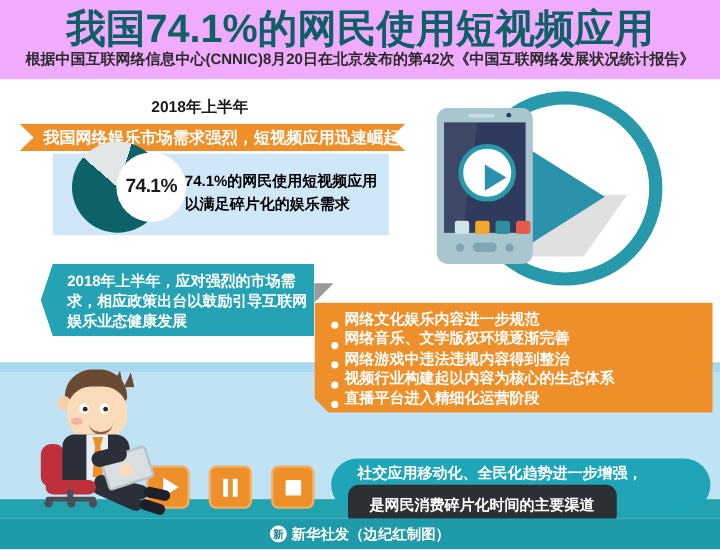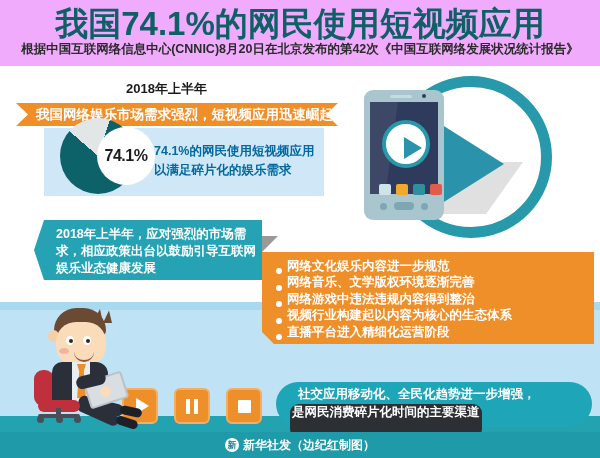--- a/index.html
+++ b/index.html
@@ -67,21 +67,21 @@
     position:absolute;left:16px;top:-10px;width:76px;height:76px;border-radius:50%;
     background:conic-gradient(from 18deg,#0d6168 0deg 293deg,#e3e6e6 293deg 360deg);
   }
   #donut-hole{
     position:absolute;left:9px;top:9px;width:58px;height:58px;border-radius:50%;
     background:#ffffff;display:flex;align-items:center;justify-content:center;margin-left:28px;
   }
   #donut-value{font-size:16px;font-weight:bold;color:#1c1c1c;letter-spacing:-0.5px;}
   #stat-text{
     position:absolute;left:110px;top:14px;
-    font-size:12.5px;font-weight:bold;color:#0369a1;line-height:19px;white-space:nowrap;
+    font-size:12.5px;font-weight:bold;color:#000000;line-height:19px;white-space:nowrap;
   }
 
   
   #illus{position:absolute;left:340px;top:72px;width:260px;height:190px;}
   #bigcircle{
     position:absolute;left:50px;top:4px;width:162px;height:162px;border-radius:50%;
     border:11px solid #2898ab;background:#ffffff;box-sizing:border-box;
   }
   #bigtri{
     position:absolute;left:88px;top:44px;width:0;height:0;
@@ -171,21 +171,21 @@
     position:absolute;left:276px;top:382px;width:316px;height:44px;
     background:#1fa5b8;border-radius:22px;
   }
   #concl-line1{
     position:absolute;left:22px;top:4px;
     color:#ffffff;font-size:12.5px;font-weight:bold;white-space:nowrap;
   }
   #concl-hl{
     position:absolute;left:14px;top:22px;height:34px;
     background:#2c2f33;border-radius:9px;
-    display:flex;align-items:flex-start;padding:0 2px;
+    display:flex;align-items:center;padding:0 18px;
   }
   #concl-line2{color:#ffffff;font-size:12.5px;font-weight:bold;white-space:nowrap;}
 
   
   .mediabtn{
     position:absolute;top:388px;width:36px;height:36px;border-radius:6px;
     background:#ef8f2a;border:2px solid #f4ae61;box-sizing:border-box;
     display:flex;align-items:center;justify-content:center;
   }
   #btn-play{left:122px;}

